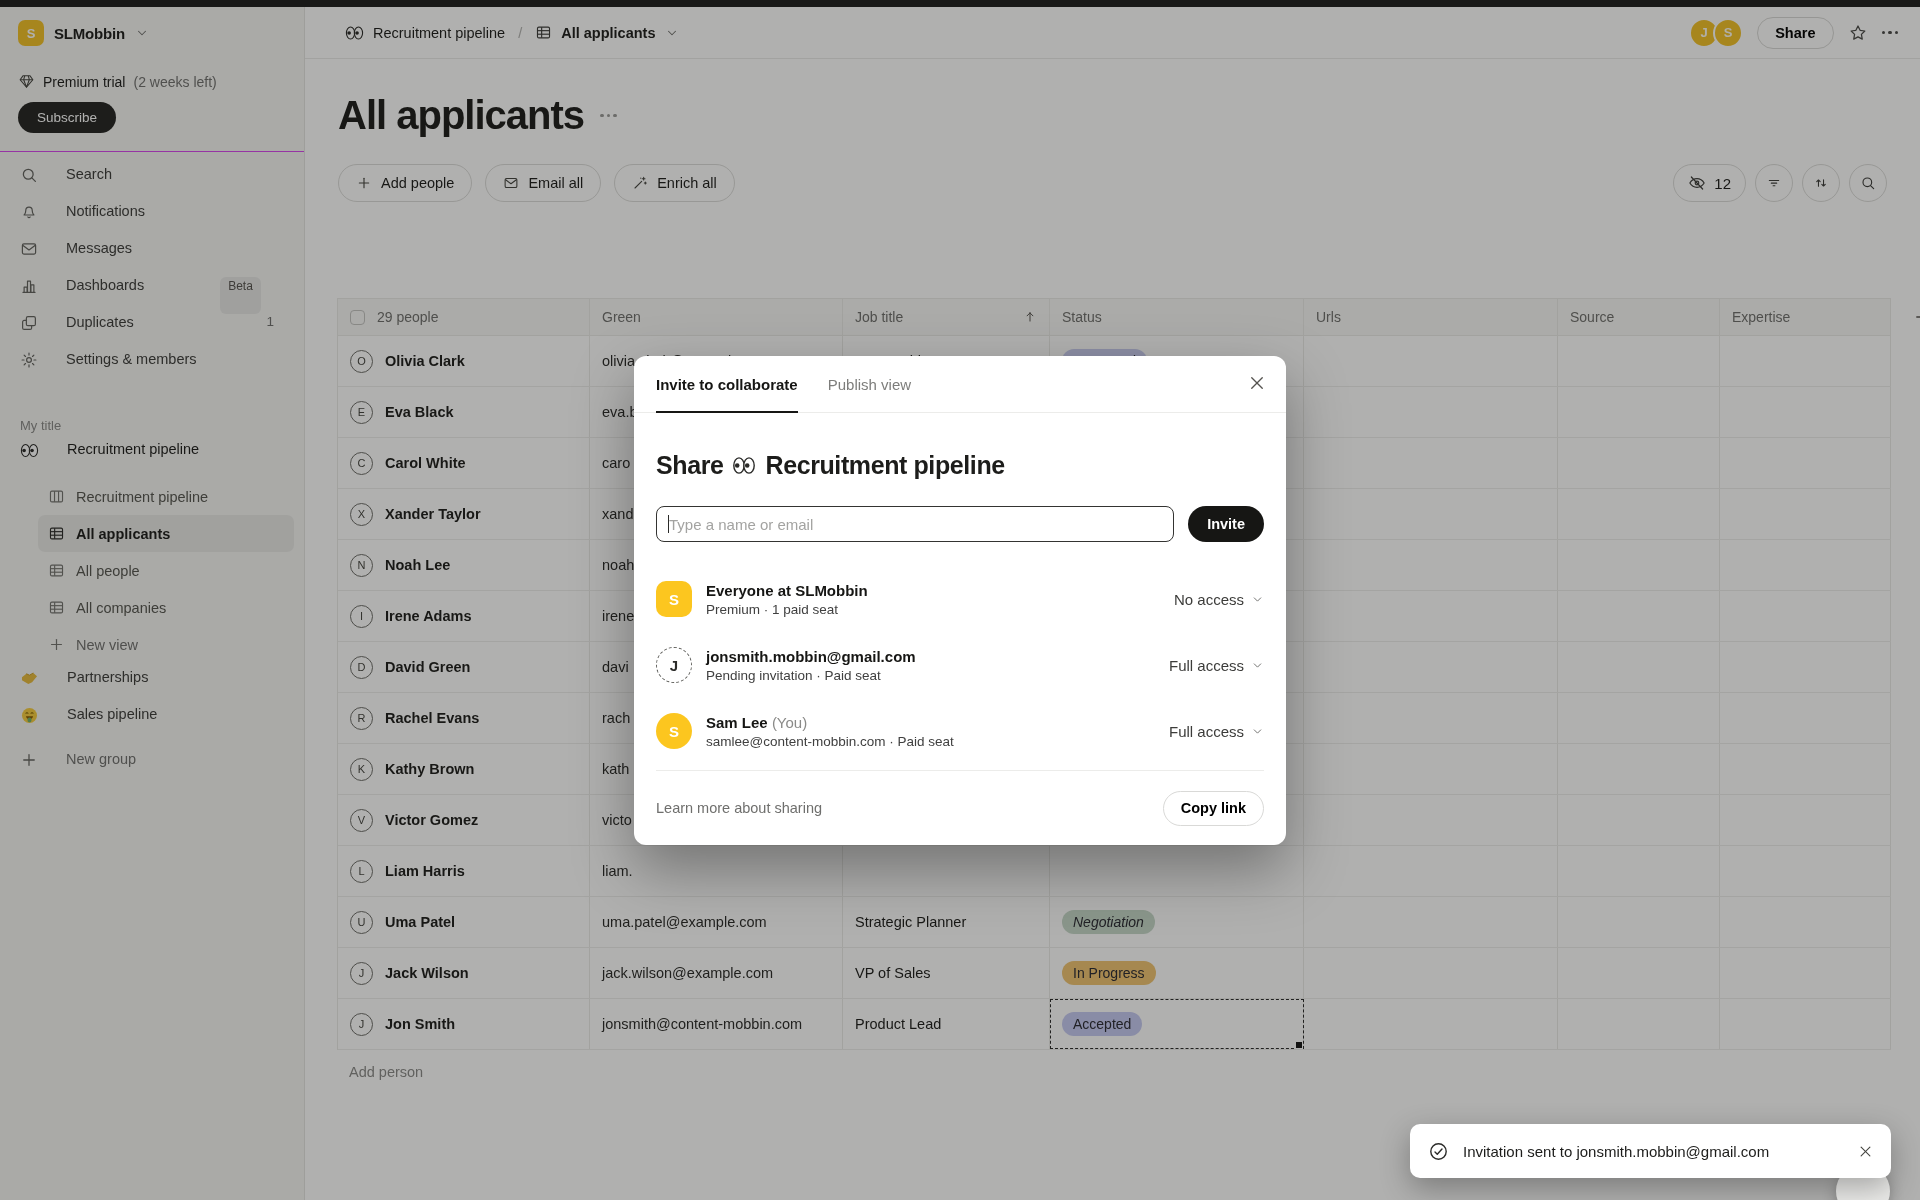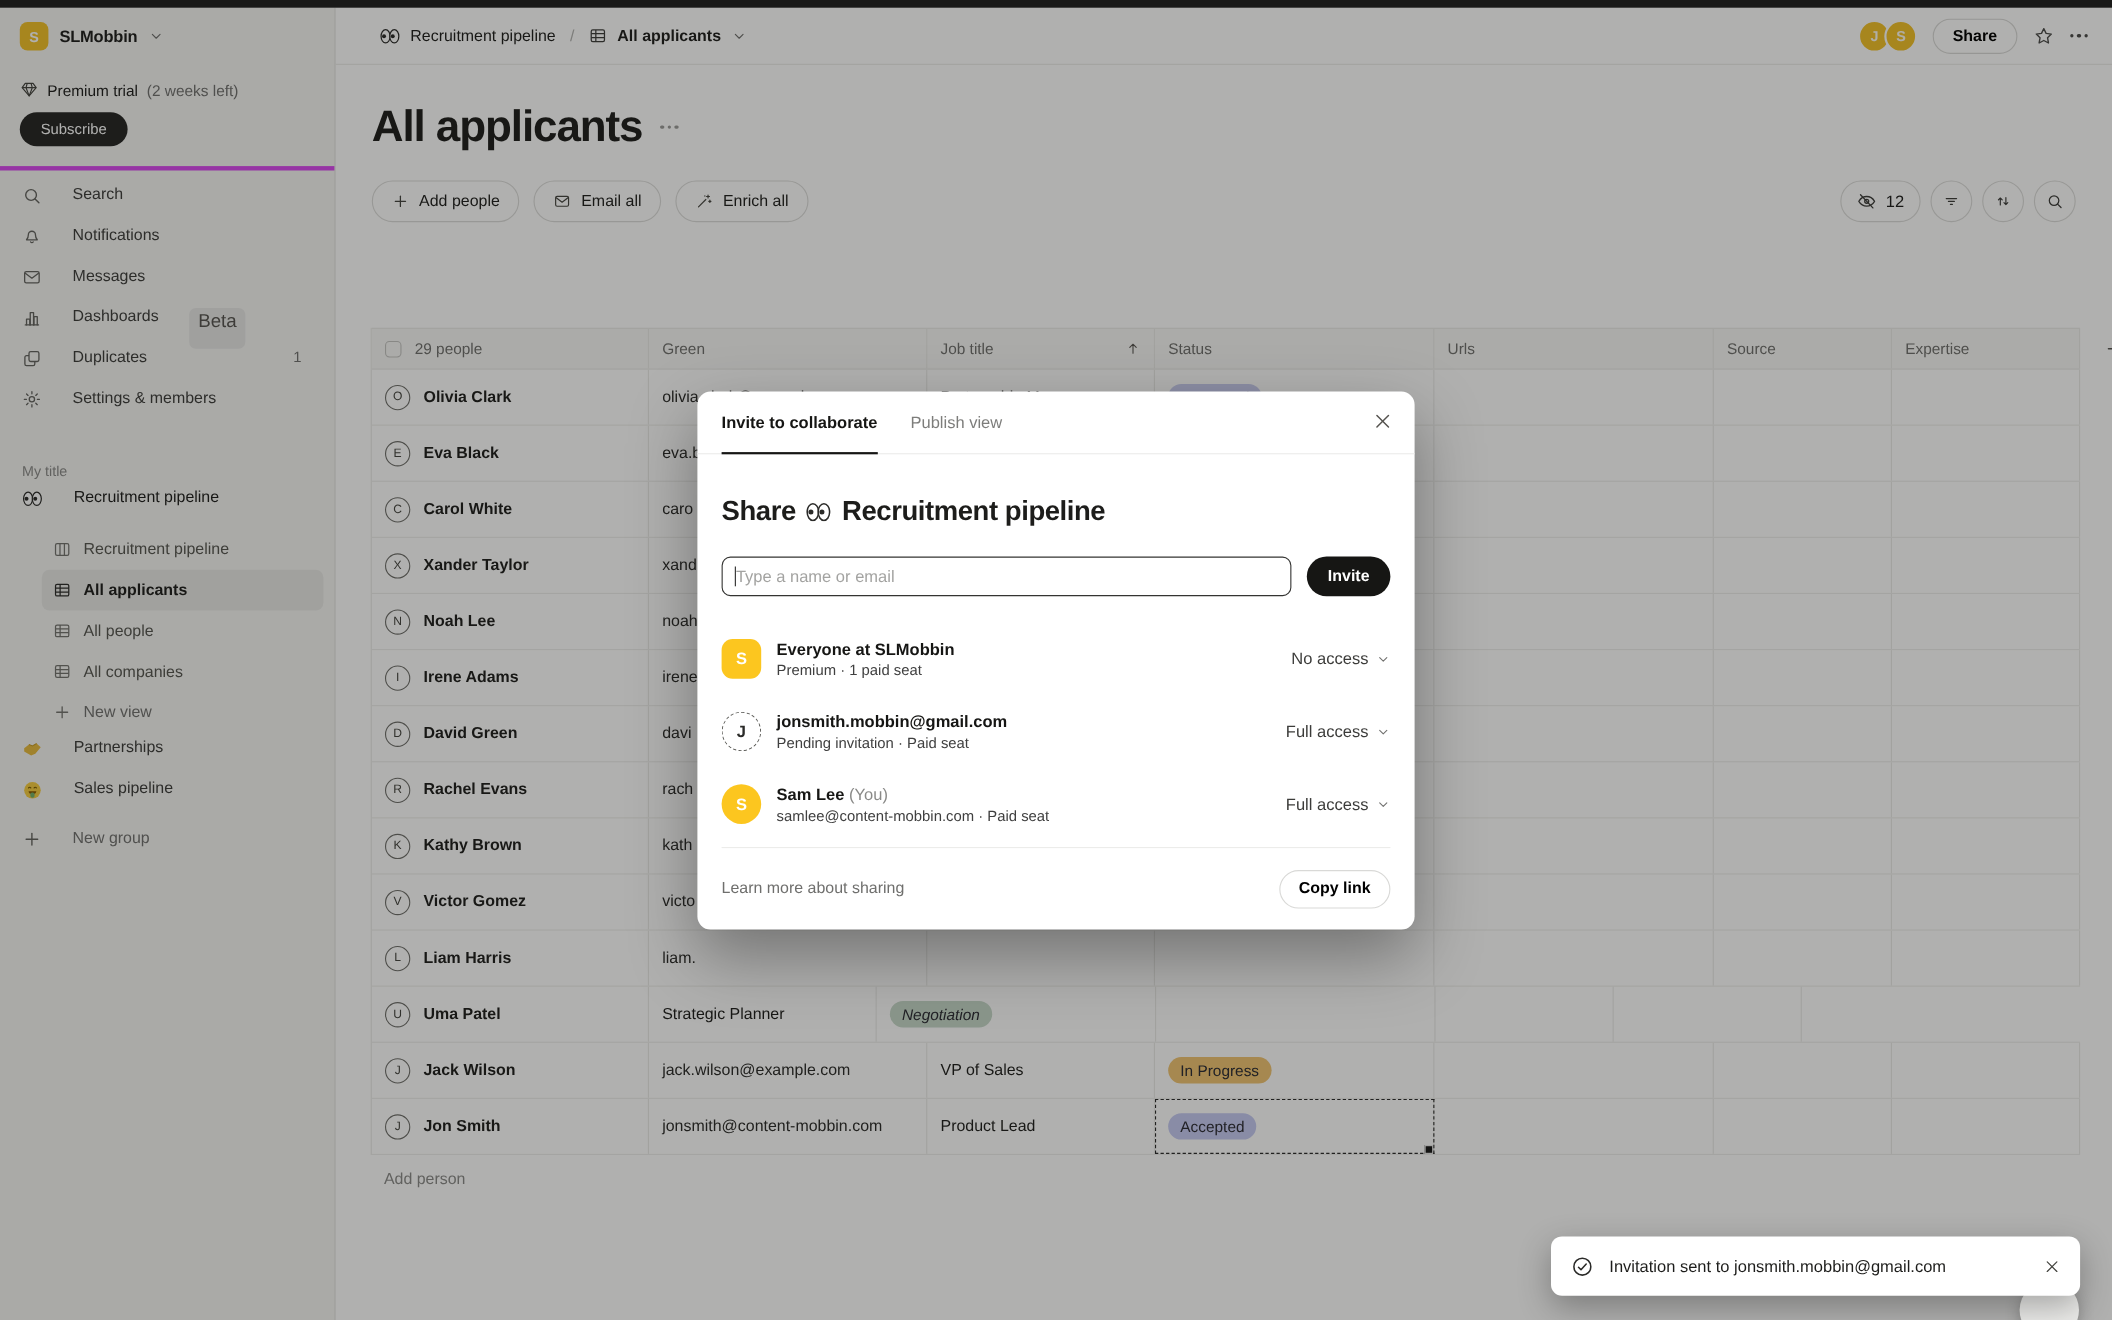--- a/index.html
+++ b/index.html
@@ -10,28 +10,28 @@
   
   .topstrip { position:absolute; top:0; left:0; width:100%; height:7px; background:#1f1f1e; z-index:5; }
 
   .app { position:absolute; top:7px; left:0; right:0; bottom:0; display:flex; }
 
   
   .sidebar { width:305px; flex:0 0 305px; background:#f6f6f4; border-right:1px solid #e4e4e2; display:flex; flex-direction:column; }
   .ws-row { height:52px; display:flex; align-items:center; gap:10px; padding:0 18px; }
   .ws-logo { width:26px; height:26px; border-radius:7px; background:#f2c028; color:#fff; font-weight:700; font-size:13px; display:flex; align-items:center; justify-content:center; }
   .ws-name { font-weight:700; font-size:15px; letter-spacing:-.2px; }
-  .trial { padding:14px 18px 18px; border-bottom:4px solid #d946ef; }
+  .trial { padding:14px 18px 18px; border-bottom:1px solid #d946ef; }
   .trial-line { display:flex; align-items:center; gap:8px; font-size:14px; color:#1d1d1b; }
   .trial-note { color:#71716f; }
   .subscribe { margin-top:12px; display:inline-block; background:#252523; color:#fff; font-size:13.5px; padding:8px 19px; border-radius:17px; border:none; cursor:pointer; }
   .nav { padding:14px 10px 4px 0; }
   .s-item { height:37px; display:flex; gap:28px; padding:0 14px 0 20px; font-size:14.5px; color:#3c3c3a; border-radius:7px; cursor:pointer; }
   .s-item .sic { width:18px; height:18px; color:#63635f; flex:0 0 18px; }
-  .beta { background:#e8e8e6; color:#55534f; font-size:17px; padding:2px 8px; border-radius:6px; }
+  .beta { background:#e8e8e6; color:#55534f; font-size:12px; padding:2px 8px; border-radius:6px;margin-left:48px; }
   .count { margin-left:auto; font-size:13.5px; color:#71716f; padding-right:6px; }
   .grp-label { margin:26px 0 8px; padding-left:20px; font-size:13px; color:#8a8a88; }
   .g-views { padding-right:10px; }
   .v-item { height:37px; display:flex; align-items:center; gap:11px; margin-left:38px; padding:0 10px; font-size:14.5px; color:#55554f; border-radius:7px; cursor:pointer; }
   .v-item .sic { width:17px; height:17px; color:#73736f; flex:0 0 17px; }
   .v-item.sel { background:#e9e9e6; color:#1d1d1b; font-weight:700; }
   .v-item.sel .sic { color:#2c2c2a; }
   .v-new, .new-group { color:#71716f; }
   .emoji-ic { width:19px; height:19px; flex:0 0 19px; }
 
@@ -611,20 +611,21 @@
               <div class="td w3"></div>
               <div class="td w4"></div>
                 <div class="td w5"></div>
                 <div class="td w6"></div>
             </div>
             <div class="trow">
               <div class="td w0">
                   <span class="ravatar">U</span>
                   <span class="rname">Uma Patel</span>
                 </div>
+              <div class="td w1 email">uma.patel@example.com</div>
               <div class="td w2">Strategic Planner</div>
               <div class="td w3">
                   <span class="badge" style="background-color: rgb(198, 216, 201); font-style: italic;">Negotiation</span>
                 </div>
               <div class="td w4"></div>
                 <div class="td w5"></div>
                 <div class="td w6"></div>
             </div>
             <div class="trow">
               <div class="td w0">

